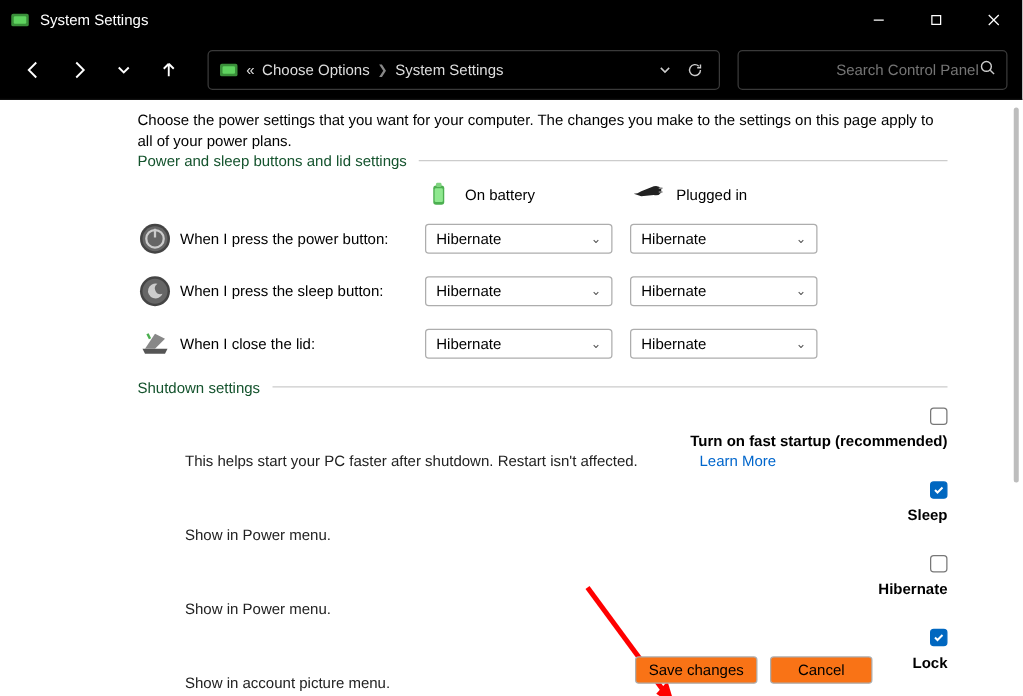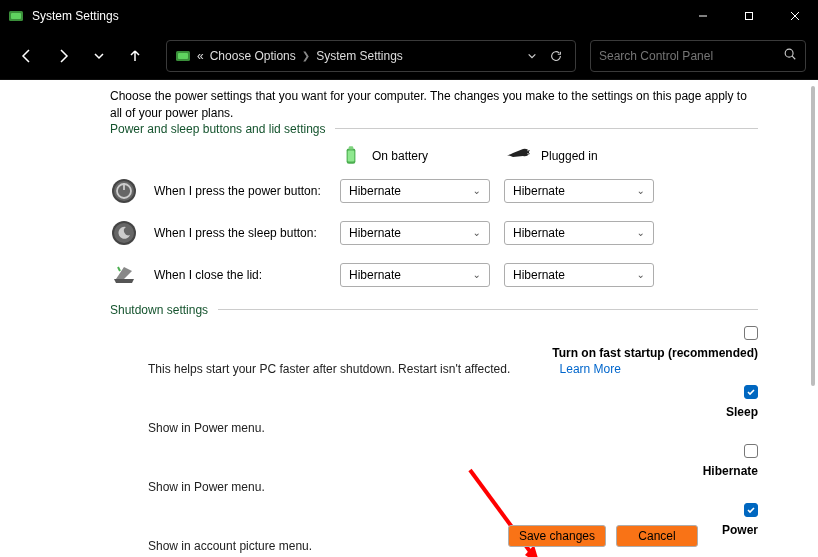--- a/index.html
+++ b/index.html
@@ -10,31 +10,31 @@
     .tb-title { font-size: 12px; }
     .tb-right { display: flex; }
     .tb-btn { width: 46px; height: 32px; display: flex; align-items: center; justify-content: center; color: #fff; }
     .navbar { background: #000; color: #fff; height: 48px; display: flex; align-items: center; padding: 0 12px; gap: 6px; border-bottom: 1px solid #111; }
     .nav-icon { width: 30px; height: 30px; display: flex; align-items: center; justify-content: center; color: #fff; cursor: pointer; }
     .loc-bar { flex: 0 0 410px; height: 32px; border: 1px solid #3a3a3a; border-radius: 4px; display: flex; align-items: center; padding: 0 8px; gap: 6px; margin-left: 10px; }
     .loc-text { font-size: 12px; color: #ddd; flex: 1; display: flex; align-items: center; gap: 6px; }
     .bc-sep { color: #888; font-size: 10px; }
     .loc-ctrl { display: flex; gap: 4px; align-items: center; }
     .search-bar { flex: 1; height: 32px; border: 1px solid #3a3a3a; border-radius: 4px; display: flex; align-items: center; padding: 0 8px; margin-left: 8px; justify-content: space-between; }
-    .search-input { background: transparent; border: none; color: #888; font-size: 12px; outline: none; flex: 1; }
+    .search-input { background: transparent; border: none; color: #888; font-size: 12px; outline: none; flex: 1; text-align: right; }
     .content { background: #fff; height: calc(557px - 80px); position: relative; display: flex; }
     .main { padding: 8px 60px 8px 110px; flex: 1; overflow: hidden; }
     .intro { font-size: 12px; color: #000; line-height: 1.4; }
     .section-label { font-size: 12px; color: #14532d; display: flex; align-items: center; gap: 10px; margin-bottom: 8px; }
     .section-label .line { border-top: 1px solid #ccc; flex: 1; height: 0; }
     .headers-row { display: flex; align-items: center; margin-bottom: 8px; }
     .spacer-col { width: 230px; }
     .hdr-col { width: 165px; display: flex; align-items: center; gap: 10px; font-size: 12px; }
     .option-row { display: flex; align-items: center; margin-bottom: 14px; }
-    .opt-label { width: 230px; display: flex; align-items: center; gap: 16px; font-size: 12px; }
+    .opt-label { width: 230px; display: flex; align-items: center; gap: 6px; font-size: 12px; }
     .opt-icon { width: 28px; height: 28px; display: inline-flex; align-items: center; justify-content: center; }
     .sel { width: 150px; height: 24px; border: 1px solid #adadad; border-radius: 3px; background: #fff; display: flex; align-items: center; justify-content: space-between; padding: 0 8px; font-size: 12px; margin-right: 14px; cursor: pointer; }
     .chev { font-size: 10px; color: #555; }
     .shutdown-item { margin: 3px 0 8px 18px; }
     .chk-row { display: flex; align-items: flex-end; gap: 6px; flex-direction: column; }
     .chk { width: 14px; height: 14px; border: 1px solid #777; border-radius: 3px; display: inline-flex; align-items: center; justify-content: center; background: #fff; margin-top: 1px; flex-shrink: 0; }
     .chk.checked { background: #0067c0; border-color: #0067c0; color: #fff; }
     .chk-label { font-size: 12px; }
     .chk-label b { font-weight: 600; }
     .sub { font-size: 12px; color: #222; margin-left: 20px; margin-top: 2px; }
@@ -262,21 +262,21 @@
       <div class="sub">Show in Power menu.</div>
     </div>
 
     <div class="shutdown-item">
       <div class="chk-row">
         <span class="chk checked">
             <svg width="10" height="10" viewBox="0 0 10 10">
               <path d="M2 5 L4 7 L8 3" fill="none" stroke="#fff" stroke-width="1.6"></path>
             </svg>
           </span>
-        <span class="chk-label"><b>Power</b></span>
+        <span class="chk-label"><b>Lock</b></span>
       </div>
       <div class="sub">Show in account picture menu.</div>
     </div>
   </div>
 
   <svg class="arrow-svg" width="110" height="130" viewBox="0 0 110 130">
     <line x1="10" y1="10" x2="80" y2="105" stroke="#FF0000" stroke-width="4"></line>
     <polygon points="80,105 65,95 74,85" fill="#FF0000"></polygon>
   </svg>
 

